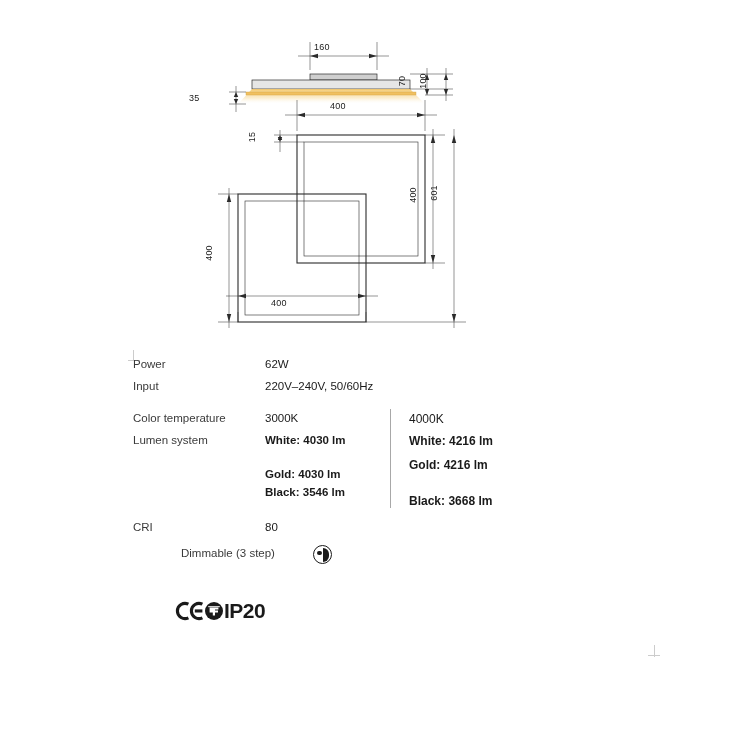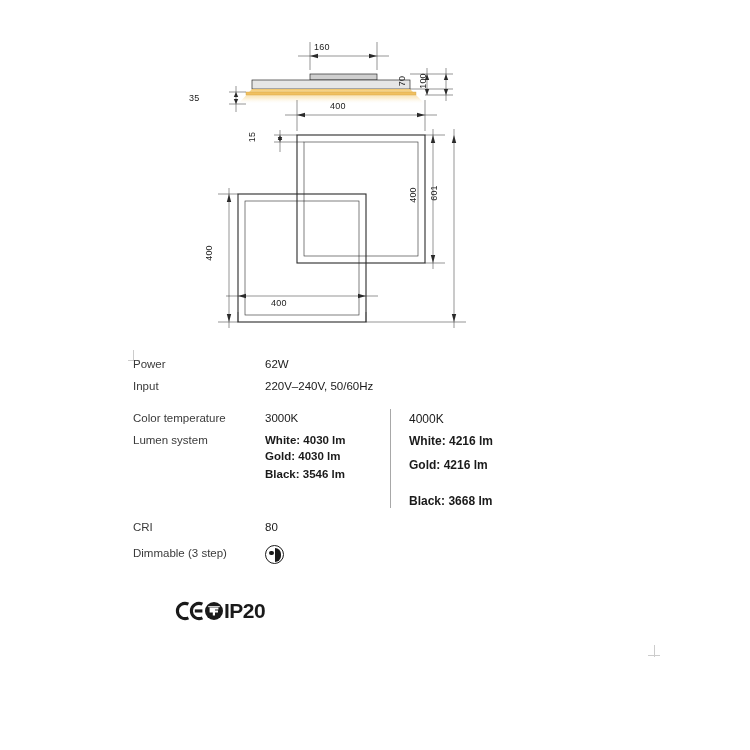--- a/index.html
+++ b/index.html
@@ -287,21 +287,21 @@
       </div>
 
 
       <div class="spec-row">
         <div class="spec-label">Lumen system</div>
         <div class="col-a">
           <div>
             <span class="strong">White:</span>
             <span class="strong">4030 lm</span>
           </div>
-          <div style="margin-top:4px;">
+          <div style="margin-top:22px;">
             <span class="strong">Gold:</span>
             <span class="strong">4030 lm</span>
           </div>
           <div style="margin-top:6px;">
             <span class="strong">Black:</span>
             <span class="strong">3546 lm</span>
           </div>
         </div>
         <div class="col-b">
           <div>
@@ -320,21 +320,21 @@
       </div>
     </div>
 
     <div class="spacer-8"></div>
 
     <div class="spec-row">
       <div class="spec-label">CRI</div>
       <div class="spec-value">80</div>
     </div>
 
-    <div class="spec-row" style="margin-top:4px;">
+    <div class="spec-row" style="margin-top:4px;margin-left:48px;">
       <div class="spec-label">Dimmable (3 step)</div>
       <div class="spec-value" style="padding-top:0;">
         <div class="dim-icon"></div>
       </div>
     </div>
   </div>
 
   <div class="certs">
 
     <svg class="cert-ce" width="29" height="20" viewBox="0 0 29 20">

